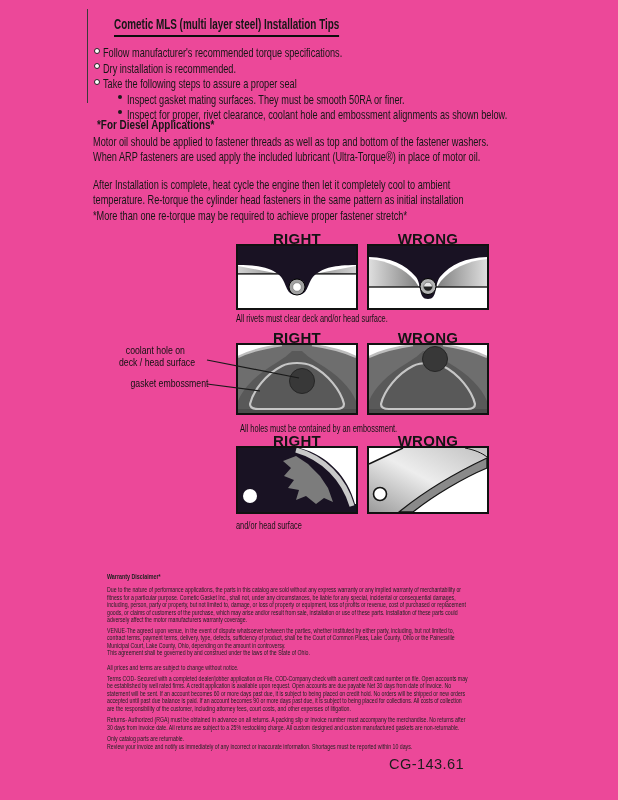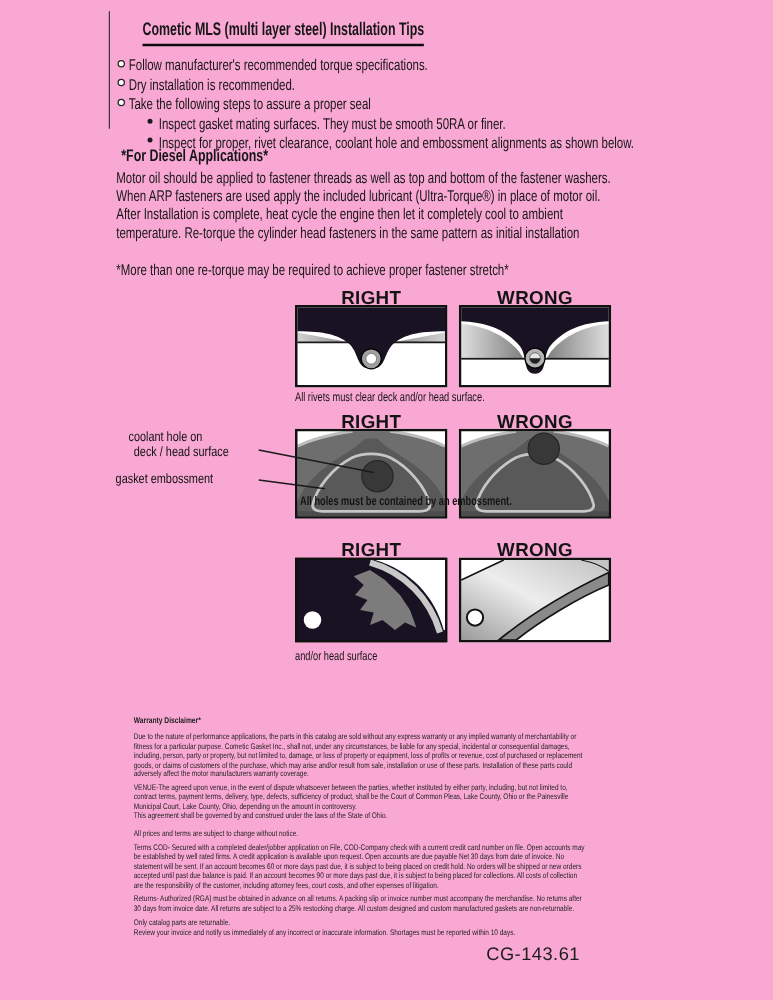--- a/index.html
+++ b/index.html
@@ -1,17 +1,17 @@
 <!DOCTYPE html>
 <html><head>
 <meta charset="utf-8">
 <style>
   html,body{margin:0;padding:0;background:#e8e8e8;}
   .page{
-    position:relative;width:618px;height:800px;background:#f9a8d4;
+    position:relative;width:618px;height:800px;background:#ec4899;
     font-family:"Liberation Sans", sans-serif;color:#161616;overflow:hidden;
     margin:0 auto;
   }
   .abs{position:absolute;}
   .cond{display:inline-block;white-space:nowrap;transform-origin:0 0;}
   .c68{transform:scaleX(0.68);}
   .c74{transform:scaleX(0.74);}
   .c80r{transform:scaleX(0.80);transform-origin:100% 0;}
   .left-rule{left:87px;top:9px;width:1.3px;height:94px;background:#3a3a3a;}
   .doc-title{left:114px;top:16px;font-size:14.6px;font-weight:bold;}
@@ -25,21 +25,21 @@
   .tip-row .txt{margin-left:9px;font-size:12.4px;line-height:15.5px;}
   .tip-sub .b-mark{
     position:absolute;left:24px;top:5px;width:4.2px;height:4.2px;border-radius:50%;background:#1a1a1a;
   }
   .tip-sub .txt{margin-left:33px;}
   .h2{font-size:13.4px;font-weight:bold;}
   .body-line{font-size:12.4px;line-height:15.2px;}
   .rw-label{width:122px;text-align:center;font-size:15px;font-weight:bold;letter-spacing:0.3px;color:#141414;}
   .cap{font-size:10px;color:#141414;}
   .diag{display:block;}
-  .callout{width:119px;text-align:left;font-size:10.9px;line-height:12.3px;color:#111;}
+  .callout{width:119px;text-align:center;font-size:10.9px;line-height:12.3px;color:#111;}
   .disc{
     left:107px;top:573px;width:512px;transform:scaleX(0.80);transform-origin:0 0;
     font-size:6.5px;line-height:7.45px;color:#222;
   }
   .disc .hd{font-weight:bold;margin-bottom:6px;font-size:6.7px;}
   .disc .para{margin-bottom:0;}
   .disc .gap3{margin-bottom:3px;}
   .disc .gap7{margin-bottom:7px;}
   .disc .gap4{margin-bottom:4px;}
   .disc div{white-space:nowrap;}
@@ -79,21 +79,21 @@
     </div>
   </div>
 
   <div class="abs h2" style="left:97px;top:117px;">
     <span class="cond c74">*For Diesel Applications*</span>
   </div>
   <div class="abs" style="left:93px;top:135px;">
     <div class="body-line"><span class="cond c74">Motor oil should be applied to fastener threads as well as top and bottom of the fastener washers.</span></div>
     <div class="body-line"><span class="cond c74">When ARP fasteners are used apply the included lubricant (Ultra-Torque®) in place of motor oil.</span></div>
   </div>
-  <div class="abs" style="left:93px;top:164px;">
+  <div class="abs" style="left:93px;top:178px;">
     <div class="body-line"><span class="cond c74">After Installation is complete, heat cycle the engine then let it completely cool to ambient</span></div>
     <div class="body-line"><span class="cond c74">temperature. Re-torque the cylinder head fasteners in the same pattern as initial installation</span></div>
   </div>
   <div class="abs body-line" style="left:93px;top:209px;">
     <span class="cond c74">*More than one re-torque may be required to achieve proper fastener stretch*</span>
   </div>
 
   <div class="abs rw-label" style="left:236px;top:230px;">RIGHT</div>
   <div class="abs rw-label" style="left:367px;top:230px;">WRONG</div>
 
@@ -144,21 +144,21 @@
     <span class="cond c74">All rivets must clear deck and/or head surface.</span>
   </div>
 
   <div class="abs rw-label" style="left:236px;top:329px;">RIGHT</div>
   <div class="abs rw-label" style="left:367px;top:329px;">WRONG</div>
 
   <div class="abs callout" style="left:88px;top:344px;">
     <span class="cond c80r">coolant hole on</span><br>
     <span class="cond c80r">deck / head surface</span>
   </div>
-  <div class="abs callout" style="left:73px;top:377px;">
+  <div class="abs callout" style="left:100px;top:377px;">
     <span class="cond c80r">gasket embossment</span>
   </div>
 
   <svg class="abs diag" style="left:236px;top:343px;" width="122" height="72" viewBox="0 0 122 72">
     <rect width="122" height="72" fill="#ffffff"></rect>
     <path d="M2,70 L2,14 Q18,6 46,2 L76,2 Q104,6 120,14 L120,70 Z" fill="#6e6e6e"></path>
     <path d="M2,70 L2,58 C8,44 20,32 40,20 C48,15 52,12 56,8 L66,8 C70,12 74,15 82,20 C102,32 114,44 120,58 L120,70 Z" fill="#595959"></path>
     <path d="M2,14 Q18,6 46,2" stroke="#bdbdbd" stroke-width="2.4" fill="none"></path>
     <path d="M120,14 Q104,6 76,2" stroke="#bdbdbd" stroke-width="2.4" fill="none"></path>
     <rect x="2" y="66" width="118" height="4" fill="#4c4c4c"></rect>
@@ -177,21 +177,21 @@
     <path d="M14,61 C17,48 30,31 46,23 C54,19 68,19 76,23 C92,31 105,48 108,61 C108,64.5 105,66 100,66 L22,66 C17,66 14,64.5 14,61 Z" fill="none" stroke="#c6c6c6" stroke-width="2.2" stroke-linejoin="round"></path>
     <circle cx="68" cy="16" r="12.5" fill="#383838" stroke="#262626" stroke-width="1"></circle>
     <rect x="1" y="1" width="120" height="70" fill="none" stroke="#111" stroke-width="2"></rect>
   </svg>
 
   <svg class="abs" style="left:0;top:329px;pointer-events:none;" width="618" height="100" viewBox="0 0 618 100">
     <line x1="207" y1="31" x2="299" y2="49" stroke="#1a1a1a" stroke-width="1.2"></line>
     <line x1="207" y1="55" x2="260" y2="62" stroke="#1a1a1a" stroke-width="1.2"></line>
   </svg>
 
-  <div class="abs cap" style="left:240px;top:396px;font-weight:bold;">
+  <div class="abs cap" style="left:240px;top:423px;">
     <span class="cond c74">All holes must be contained by an embossment.</span>
   </div>
 
   <div class="abs rw-label" style="left:236px;top:432px;">RIGHT</div>
   <div class="abs rw-label" style="left:367px;top:432px;">WRONG</div>
 
   <svg class="abs diag" style="left:236px;top:446px;" width="122" height="68" viewBox="0 0 122 68">
     <rect width="122" height="68" fill="#191223"></rect>
     <path d="M64,2 C92,10 112,31 119,58 L120,58 L120,2 Z" fill="#ffffff"></path>
     <path d="M60,4 C88,12 108,33 116,60" stroke="#c9c9c9" stroke-width="5" fill="none"></path>

